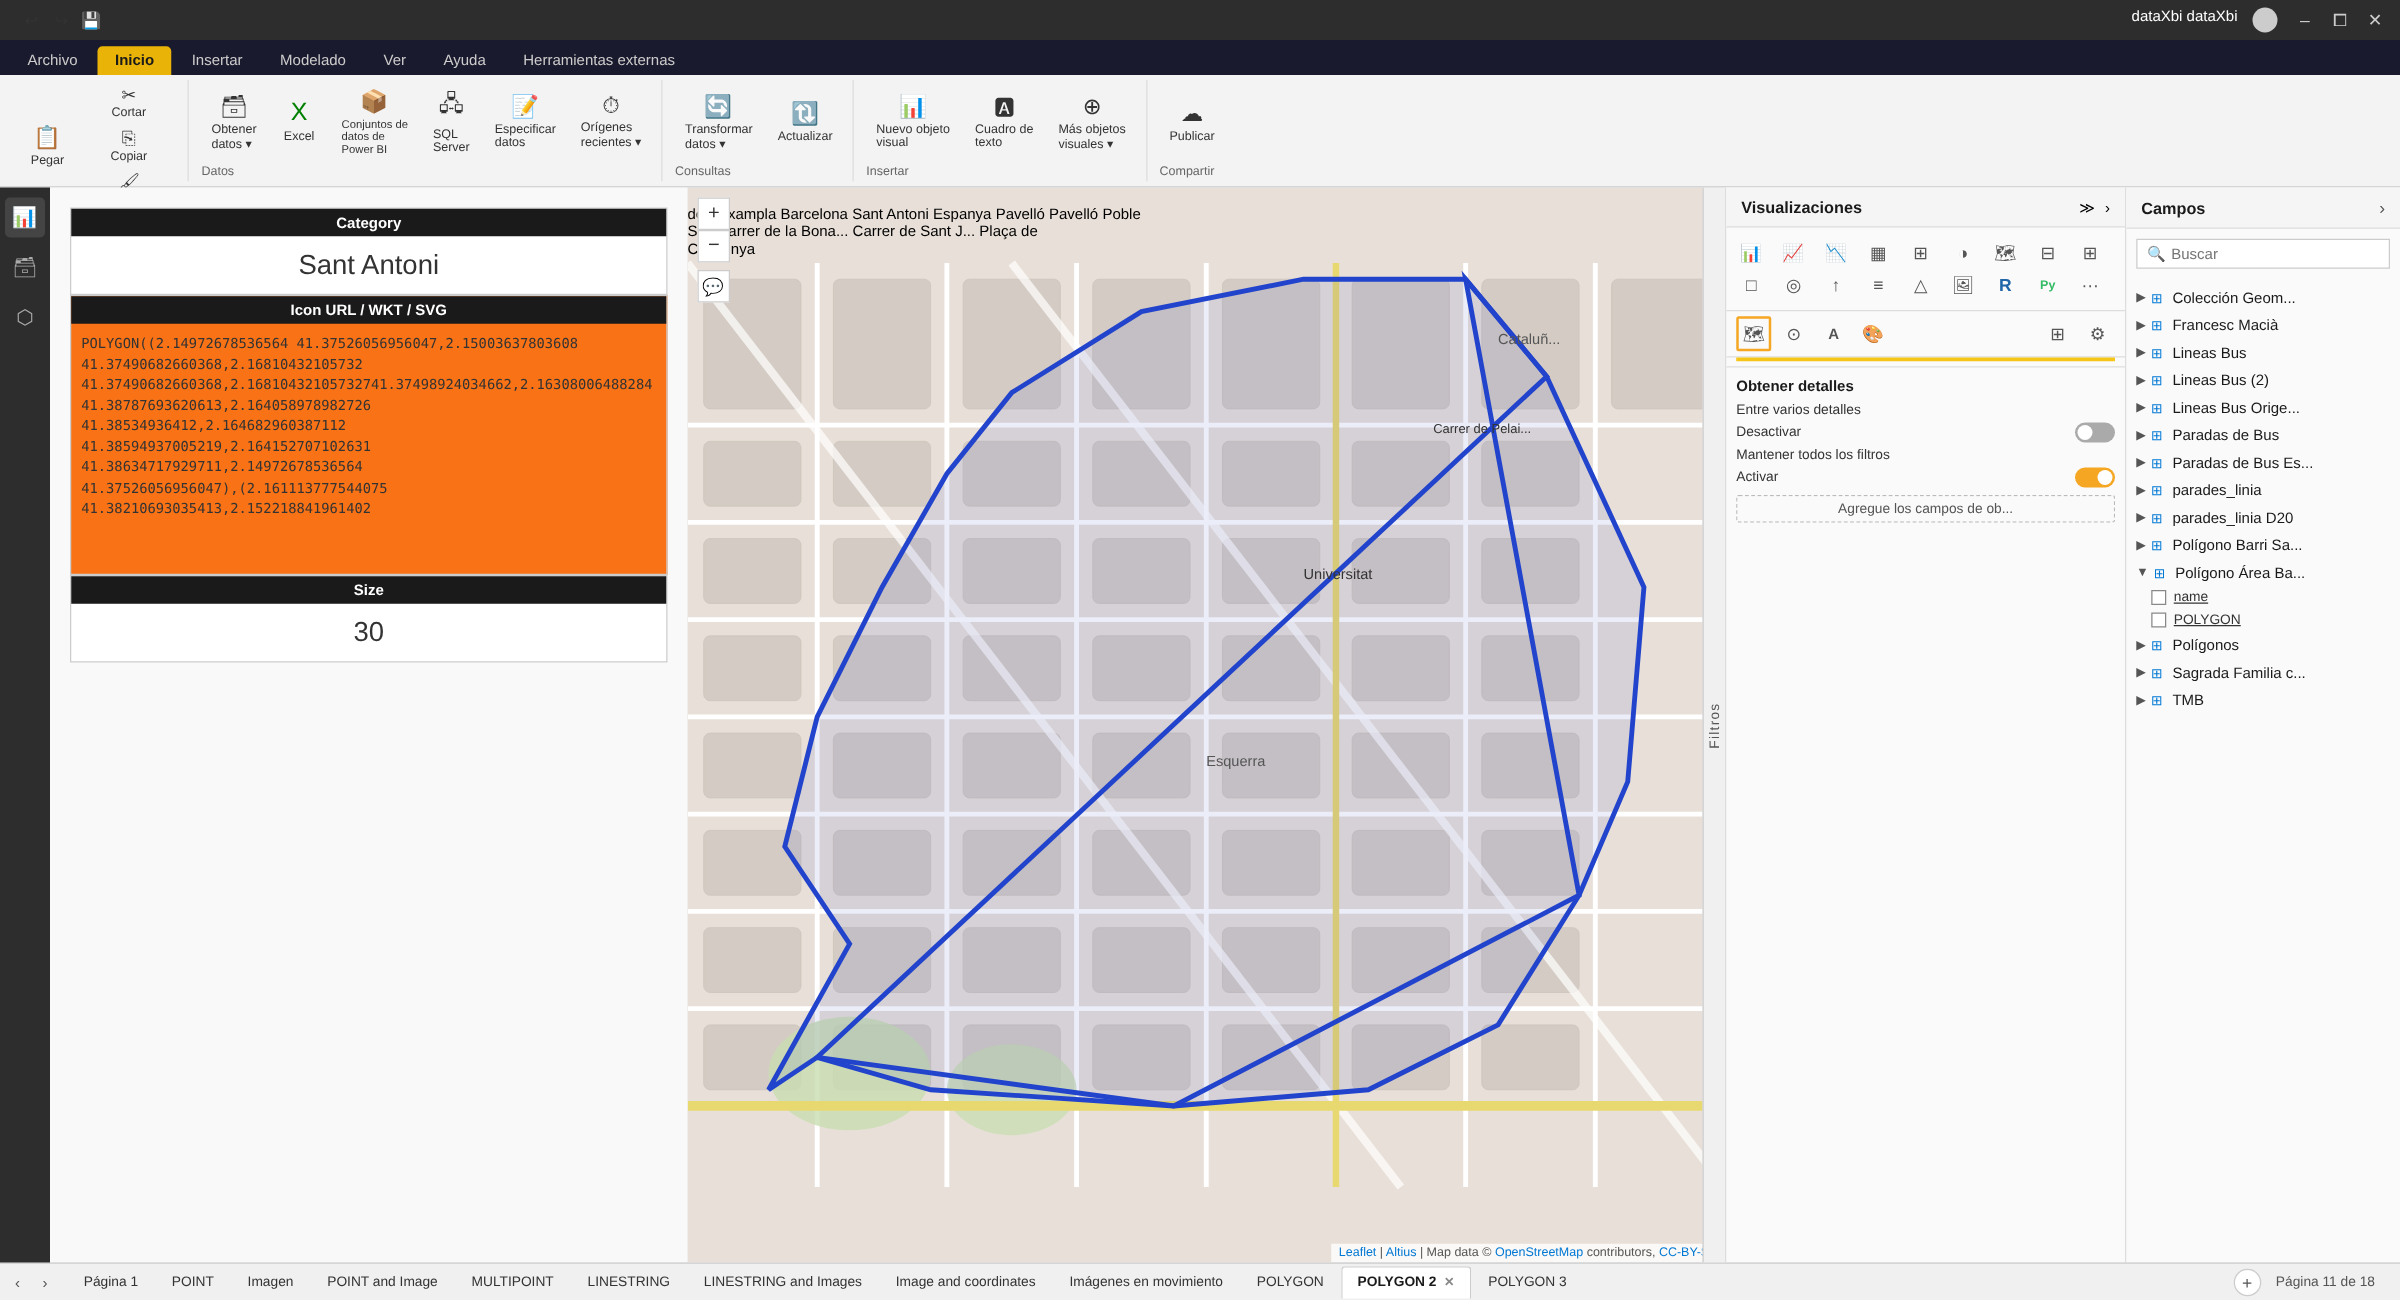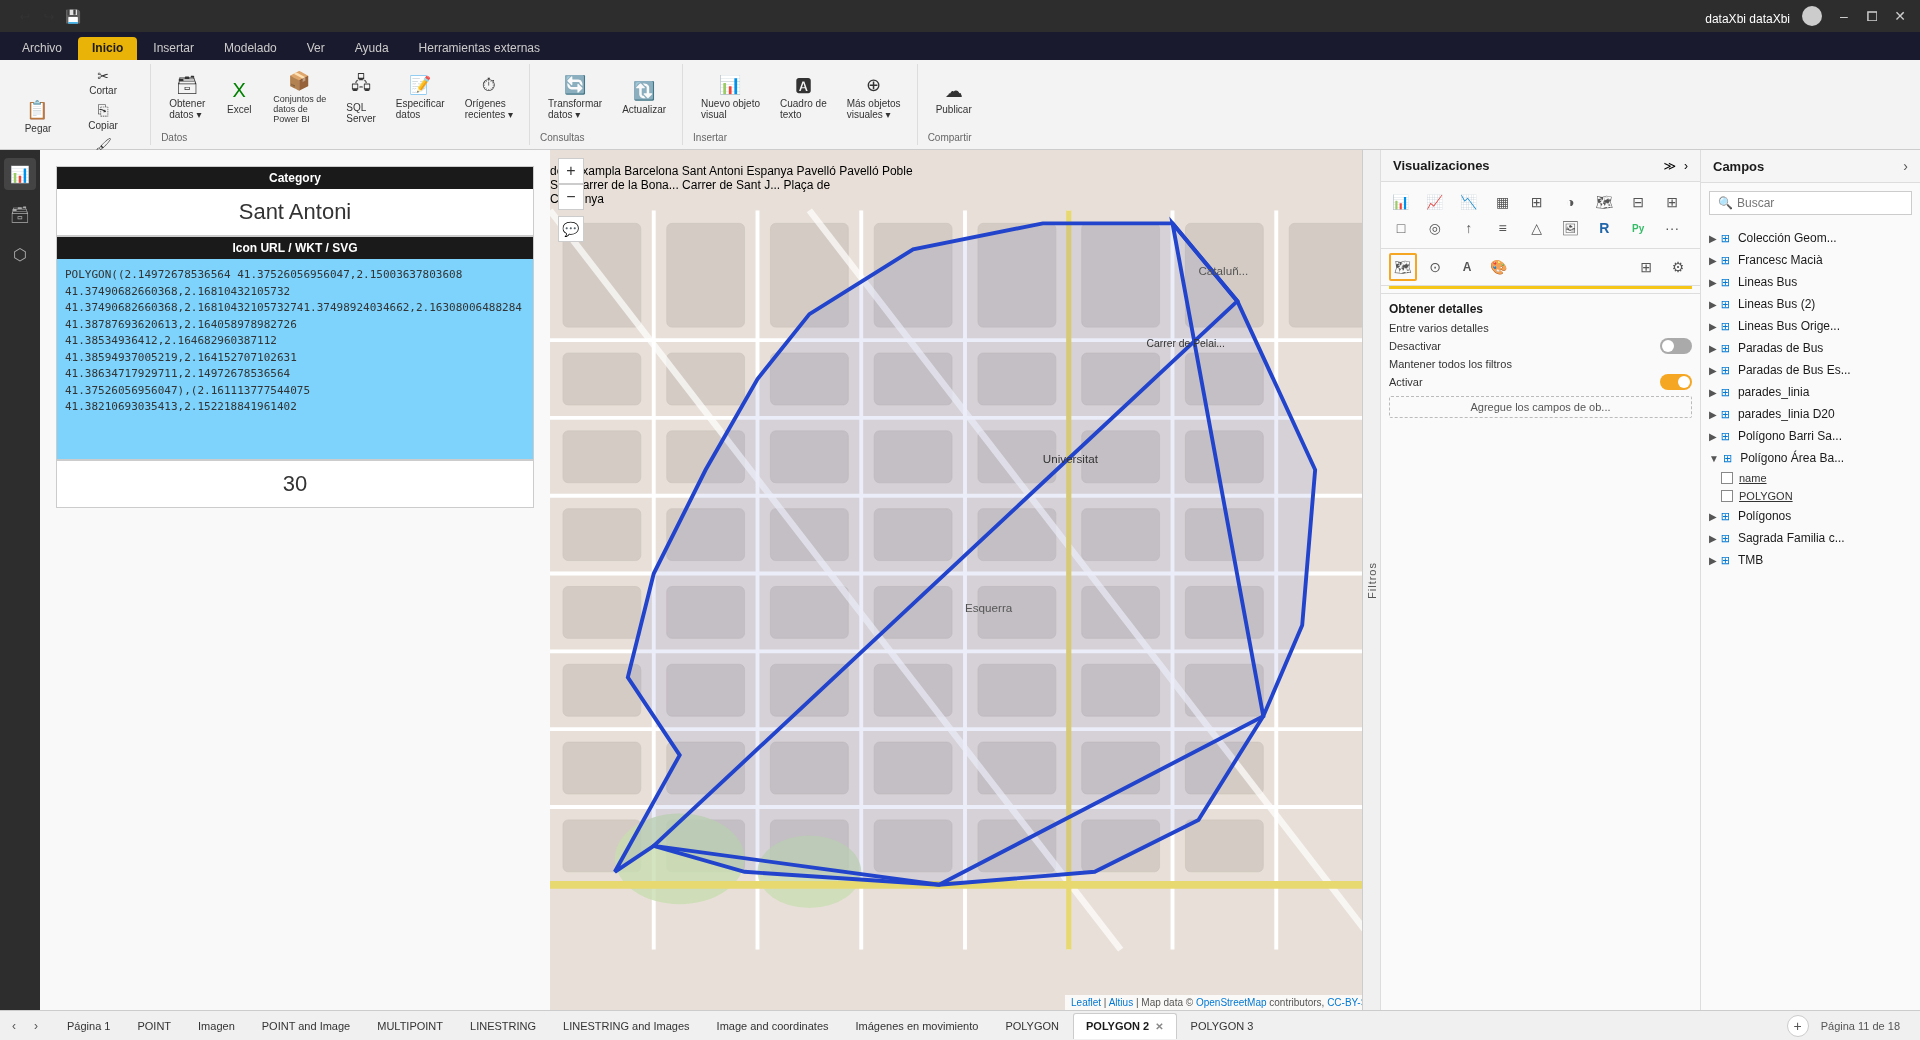--- a/index.html
+++ b/index.html
@@ -9,21 +9,21 @@
     .title-bar {
       height: 32px;
       background: #2d2d2d;
       display: flex;
       align-items: center;
       justify-content: space-between;
       padding: 0 10px;
       color: #fff;
     }
     .title-bar-center { flex: 1; text-align: center; font-size: 13px; }
-    .title-bar-right { display: flex; align-items: flex-end; gap: 12px; font-size: 12px; }
+    .title-bar-right { display: flex; align-items: flex-start; gap: 12px; font-size: 12px; }
     .title-bar-controls { display: flex; gap: 8px; }
     .title-btn { width: 20px; height: 20px; display: flex; align-items: center; justify-content: center; color: #ccc; cursor: pointer; font-size: 14px; }
 
     
     .ribbon-tabs {
       height: 28px;
       background: #1a1a2e;
       display: flex;
       align-items: flex-end;
       padding: 0 8px;
@@ -168,21 +168,21 @@
       text-align: center;
       font-size: 22px;
       font-weight: 400;
       color: #333;
       min-height: 44px;
     }
 
     
     .wkt-box {
       border: 1px solid #ccc;
-      background: #7dd3fc;
+      background: #f97316;
       flex-shrink: 0;
     }
     .wkt-content {
       padding: 8px;
       font-size: 11px;
       color: #333;
       font-family: monospace;
       height: 200px;
       overflow-y: auto;
       line-height: 1.5;
@@ -731,20 +731,21 @@
         41.38787693620613,2.164058978982726<br>
         41.38534936412,2.164682960387112<br>
         41.38594937005219,2.164152707102631<br>
         41.38634717929711,2.14972678536564<br>
         41.37526056956047),(2.161113777544075<br>
         41.38210693035413,2.152218841961402
       </div>
     </div>
 
     <div class="size-box field-box">
+      <div class="field-box-header">Size</div>
       <div class="field-box-value">30</div>
     </div>
   </div>
 
   <div class="map-area">
     <div class="map-container">
       
       <svg class="map-bg" viewBox="0 0 640 570" xmlns="http://www.w3.org/2000/svg">
 
         <rect width="640" height="570" fill="#e8e0d8"></rect>

